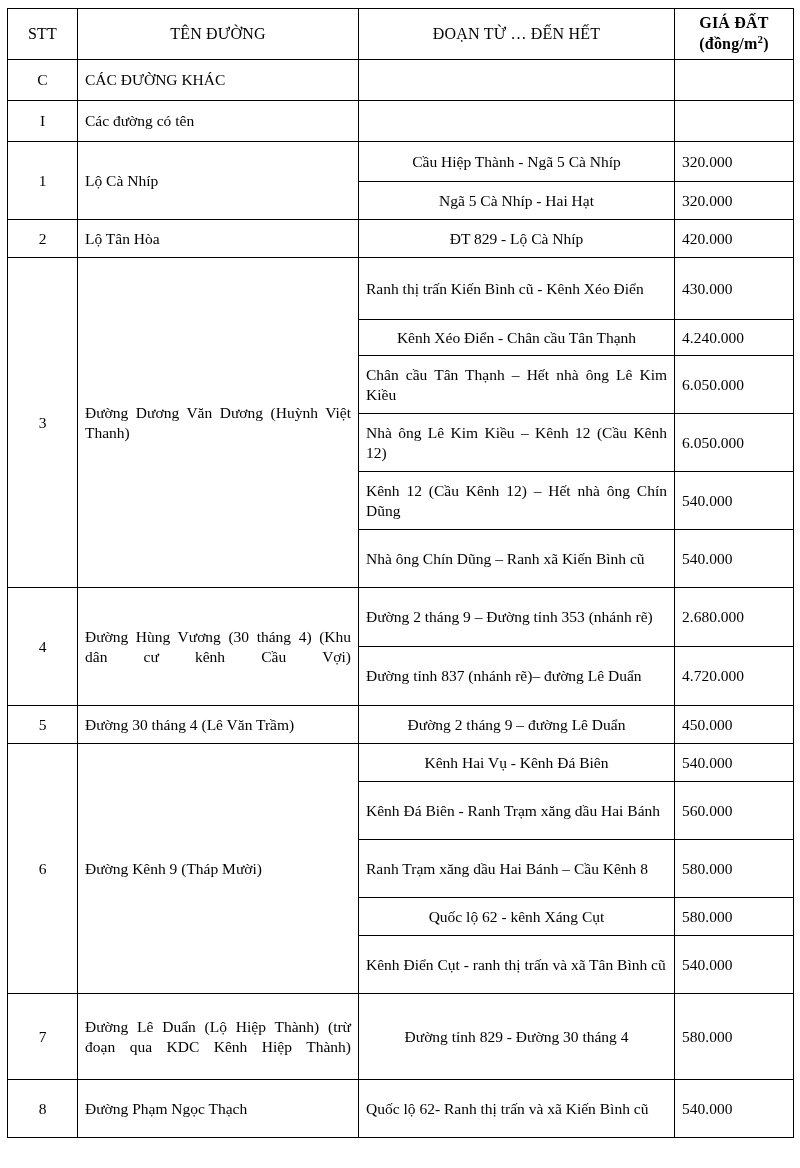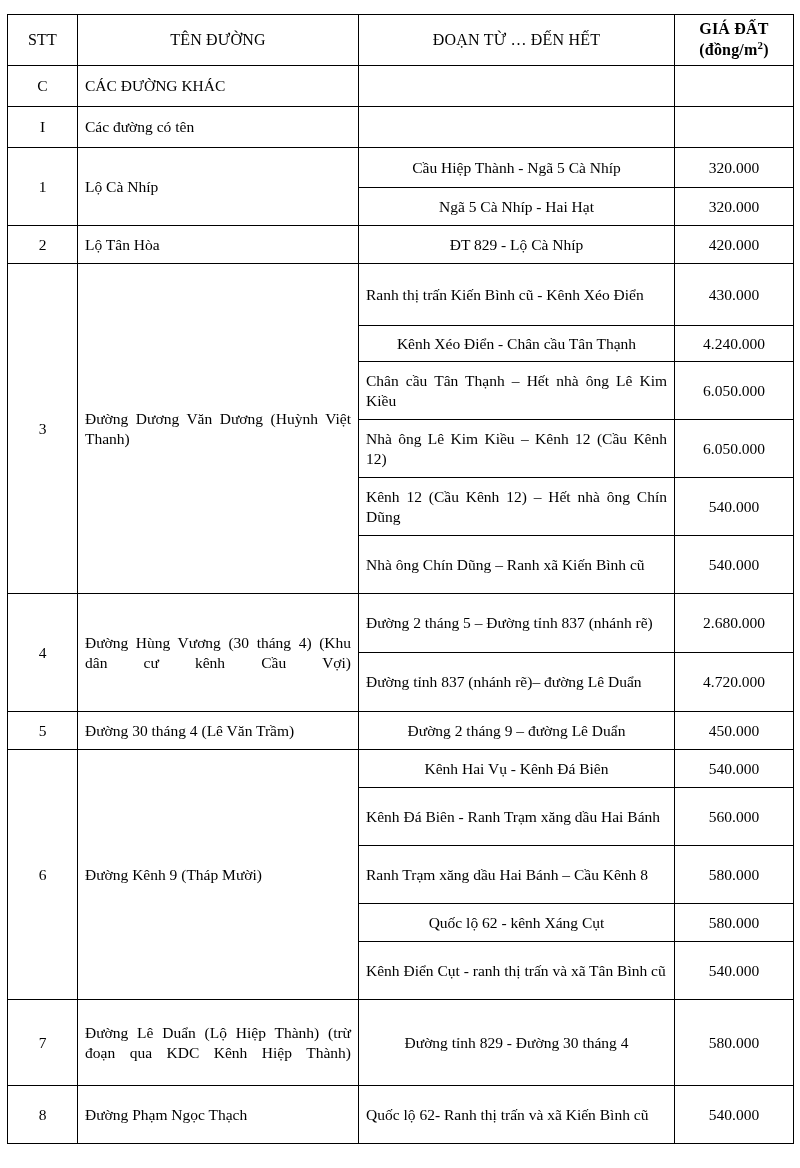--- a/index.html
+++ b/index.html
@@ -12,21 +12,21 @@
     width: 800px;
     height: 1168px;
     font-family: "Liberation Serif", "DejaVu Serif", serif;
     color: #000000;
     overflow: hidden;
   }
   .sheet {
     position: relative;
     width: 800px;
     height: 876px;
-    padding: 14px 7px 6px 7px;
+    padding: 8px 7px 6px 7px;
   }
   table.price-table {
     width: 786px;
     border-collapse: collapse;
     table-layout: fixed;
     font-size: 15.5px;
     line-height: 1.28;
   }
   table.price-table td,
   table.price-table th {
@@ -83,21 +83,21 @@
   }
   td.seg {
     text-align: center;
     vertical-align: middle;
   }
   td.seg.just {
     text-align: justify;
     text-align-last: left;
   }
   td.price {
-    text-align: center;
+    text-align: left;
     vertical-align: middle;
     white-space: nowrap;
   }
   td.empty { }
 
   .r-tall-1 { height: 41px; }
 </style>
 </head>
 <body>
 
@@ -177,21 +177,21 @@
         <td class="price">540.000</td>
       </tr>
       <tr>
         <td class="seg just" style="height:58px">Nhà ông Chín Dũng – Ranh xã Kiến Bình cũ</td>
         <td class="price">540.000</td>
       </tr>
 
       <tr>
         <td class="stt" rowspan="2">4</td>
         <td class="name" rowspan="2">Đường Hùng Vương (30 tháng 4) (Khu dân cư kênh Cầu Vợi)</td>
-        <td class="seg just" style="height:59px">Đường 2 tháng 5 – Đường tỉnh 837 (nhánh rẽ)</td>
+        <td class="seg just" style="height:59px">Đường 2 tháng 9 – Đường tỉnh 353 (nhánh rẽ)</td>
         <td class="price">2.680.000</td>
       </tr>
       <tr>
         <td class="seg just" style="height:59px">Đường tỉnh 837 (nhánh rẽ)– đường Lê Duẩn</td>
         <td class="price">4.720.000</td>
       </tr>
 
       <tr>
         <td class="stt">5</td>
         <td class="name nojust">Đường 30 tháng 4 (Lê Văn Trầm)</td>

